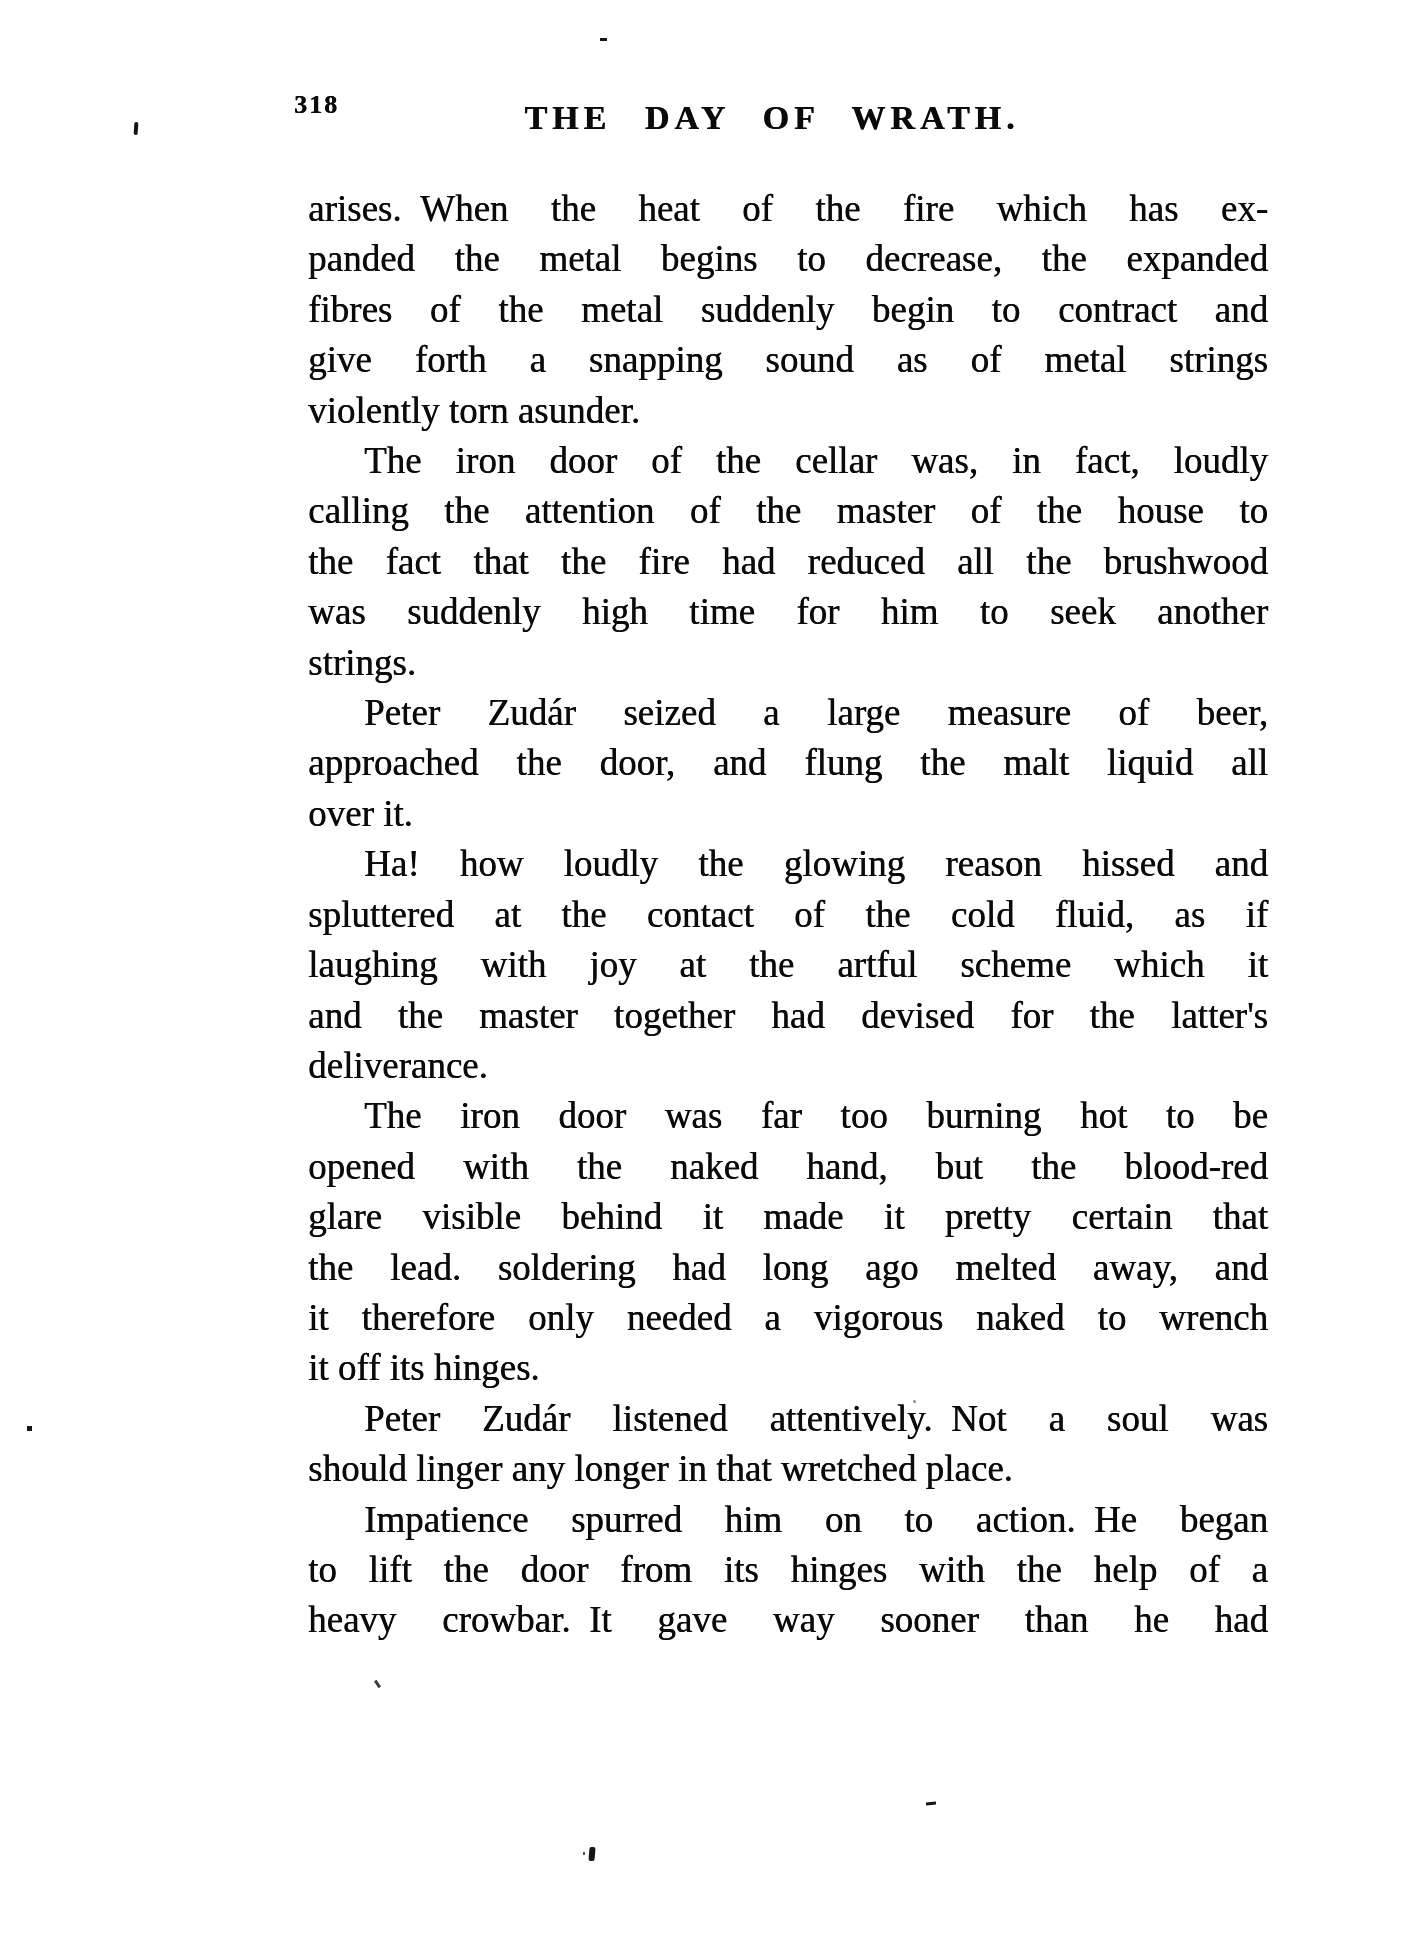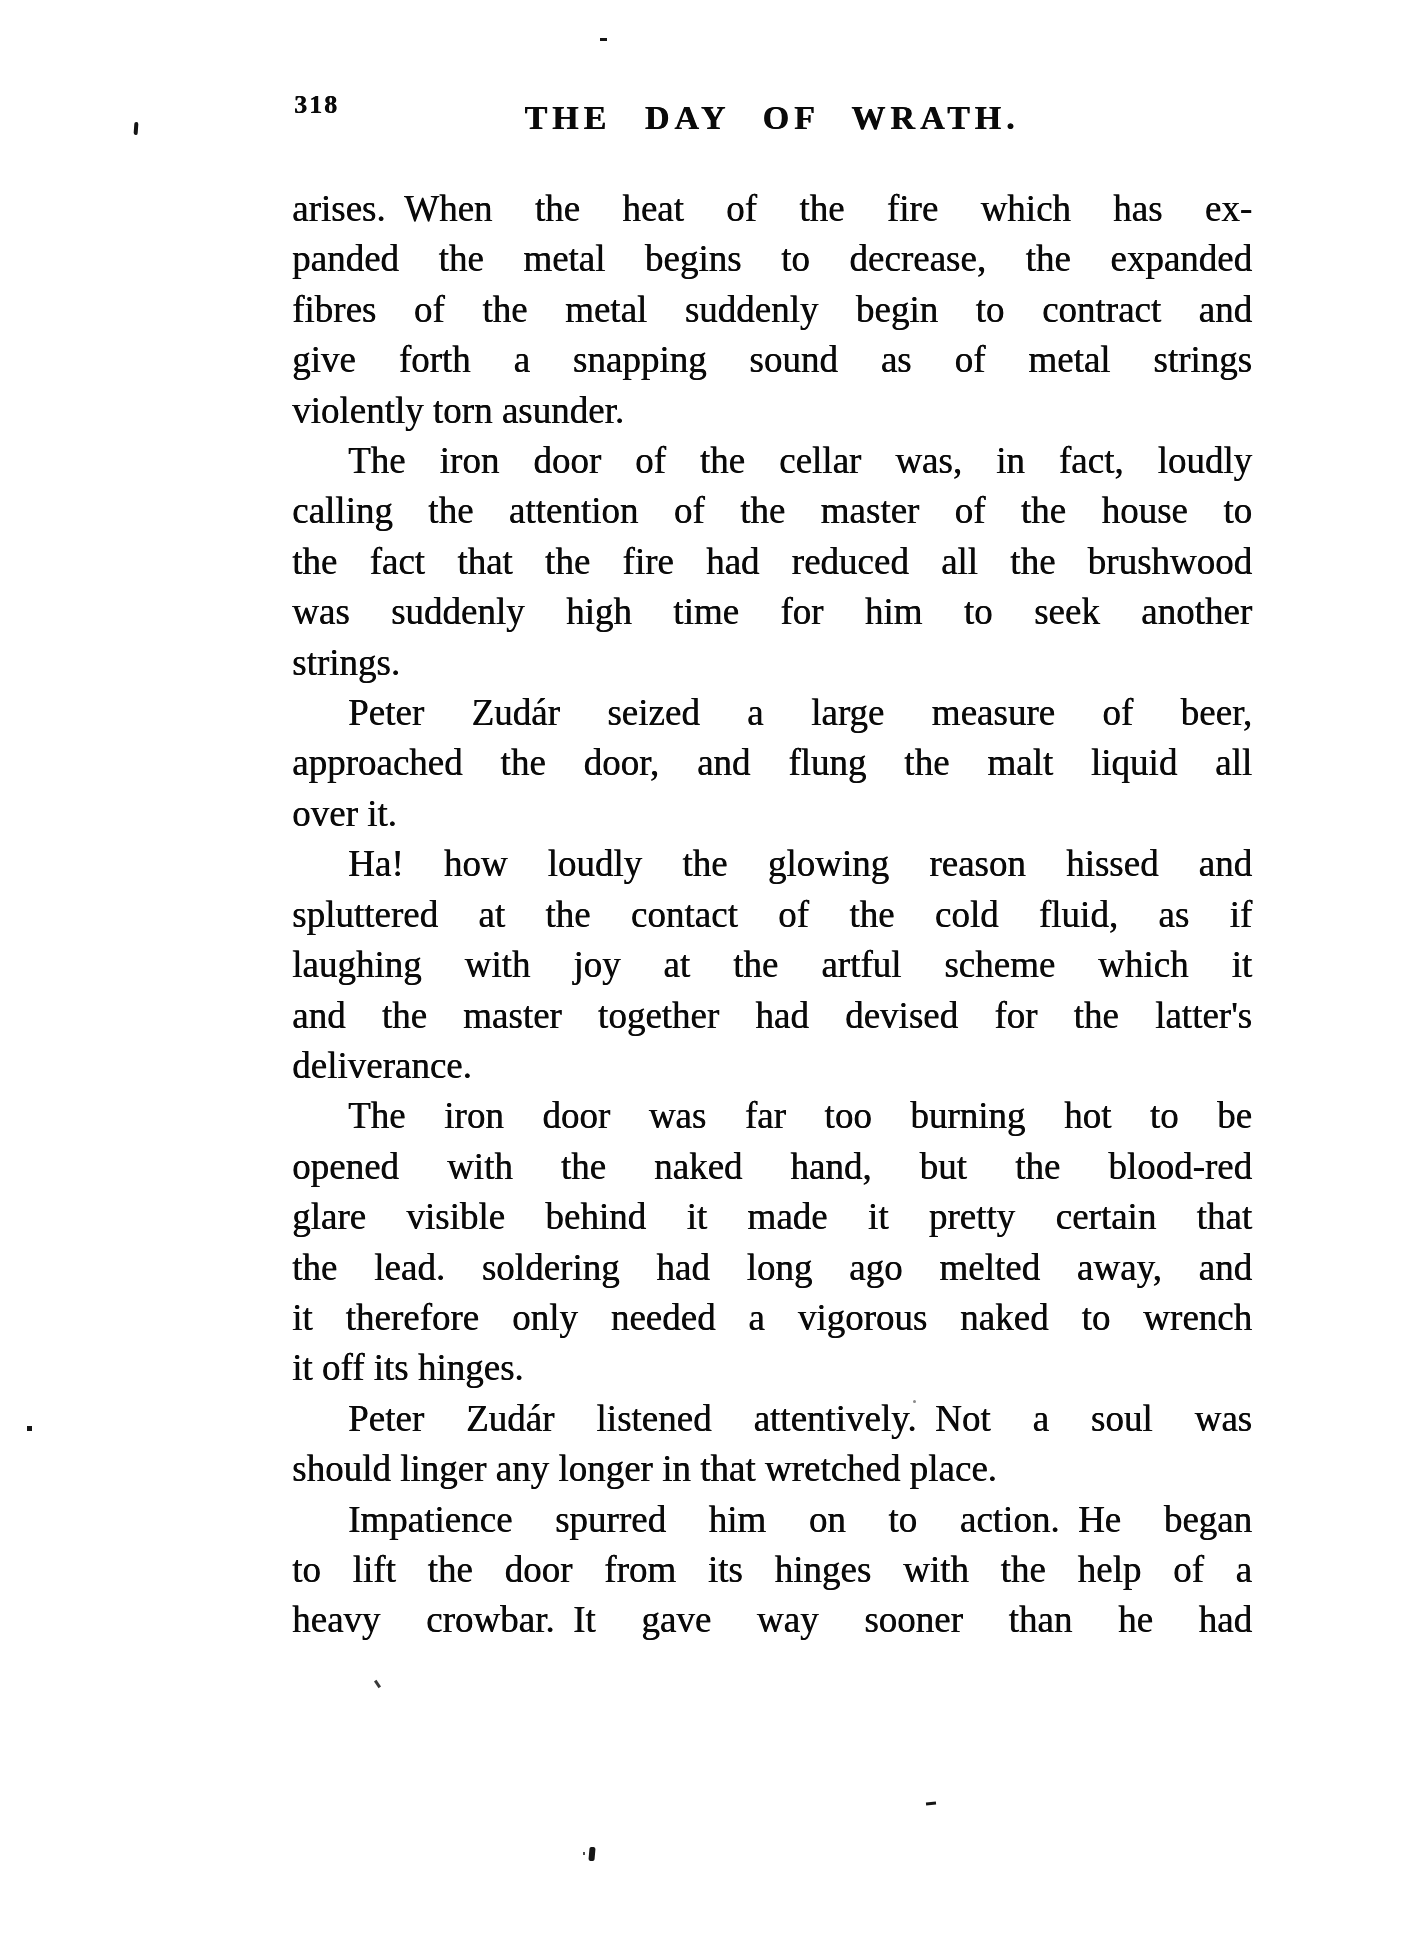--- a/index.html
+++ b/index.html
@@ -43,21 +43,21 @@
     font-weight: bold;
     letter-spacing: 5px;
     word-spacing: 20px;
     white-space: nowrap;
     text-shadow: 0.5px 0.3px 0 currentColor;
     margin-top: 11px;
   }
   
   .text-block {
     position: absolute;
-    left: 292px;
+    left: 308px;
     top: 184px;
     width: 960px;
     font-size: 37px;
     line-height: 50.4px;
     text-shadow: 0.5px 0.25px 0 currentColor; 
   }
   .line {
     text-align: justify;
     text-align-last: justify;
     white-space: normal;

